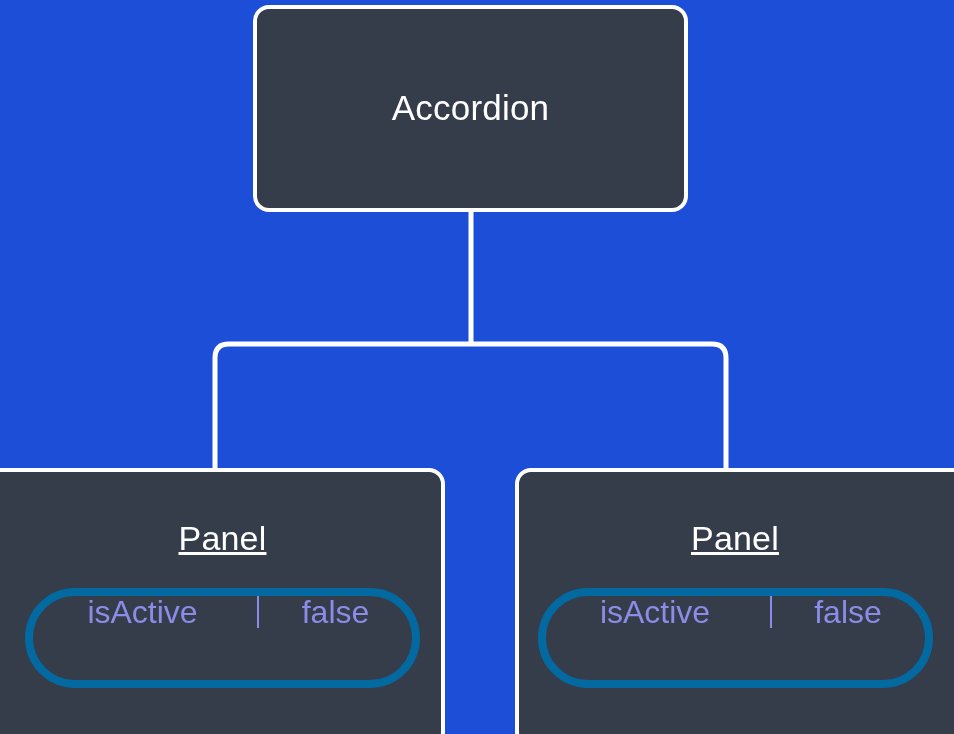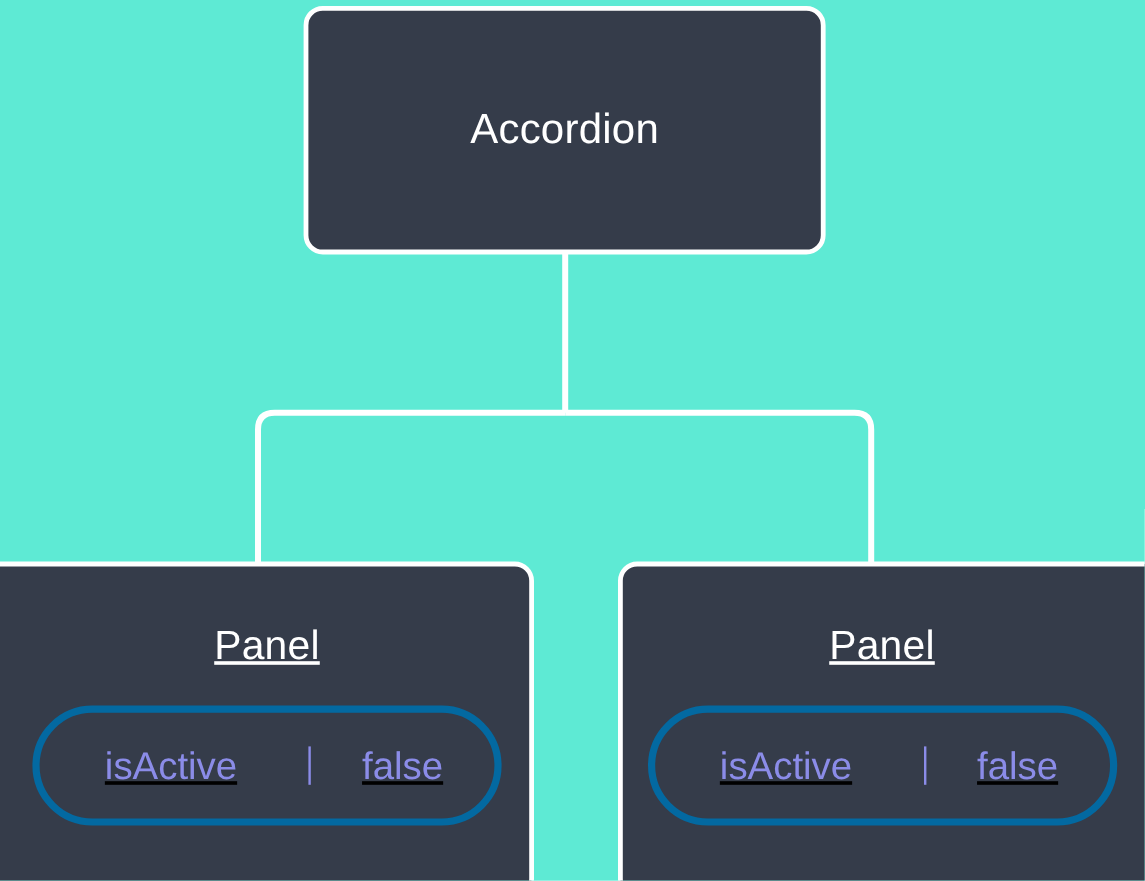--- a/index.html
+++ b/index.html
@@ -11,21 +11,21 @@
     width: 954px;
     height: 734px;
     overflow: hidden;
     font-family: "Liberation Sans", "DejaVu Sans", sans-serif;
   }
 
   #tree-canvas {
     position: relative;
     width: 954px;
     height: 734px;
-    background: #5eead4;
+    background: #1d4ed8;
     overflow: hidden;
   }
 
   
   .edges {
     position: absolute;
     left: 0;
     top: 0;
     width: 954px;
     height: 734px;
@@ -91,27 +91,26 @@
     width: 100%;
   }
 
   .node-child-left .child-content  { padding-left: 62px; }
   .node-child-right .child-content { padding-right: 60px; }
 
   
   .prop-pill {
     margin-top: 31px;
     display: flex;
-    align-items: center;
+    align-items: flex-start;
     box-sizing: border-box;
     height: 100px;
-    border: 6px solid #0369a1;
+    border: 8px solid #0369a1;
     border-radius: 50px;
     overflow: hidden;
-    text-decoration: underline;
   }
 
   .prop-key,
   .prop-value {
     display: flex;
     align-items: center;
     justify-content: center;
     color: #8b8ce8;
     font-size: 32px;
     line-height: 1;

